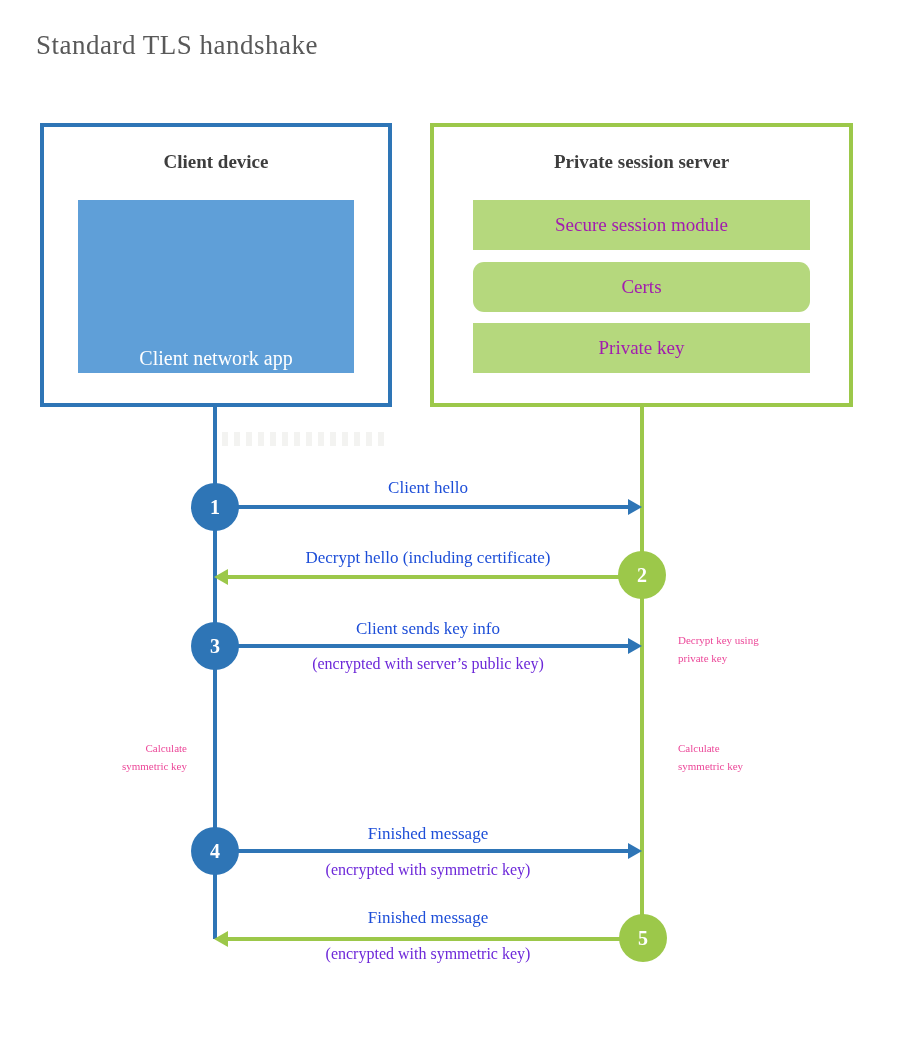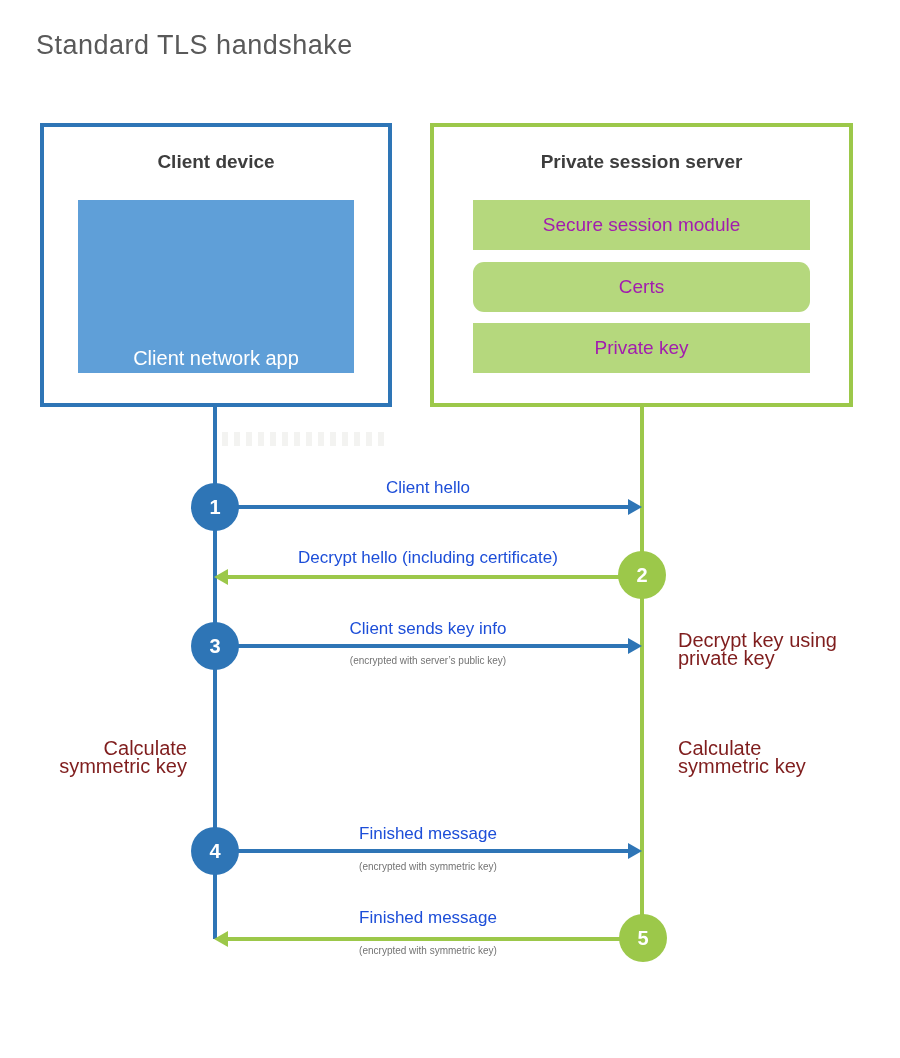--- a/index.html
+++ b/index.html
@@ -1,18 +1,18 @@
 <!DOCTYPE html>
 <html style="--blue: #2e75b6; --blue_light: #5f9fd8; --green: #9cc84a; --green_light: #b5d87d;"><head>
 <meta charset="utf-8">
 <style>
   html,body{margin:0;padding:0;background:#ffffff;}
   .canvas{
     position:relative;width:900px;height:1058px;background:#fff;overflow:hidden;
-    font-family:Liberation Sans, sans-serif;
+    font-family:Liberation Serif, serif;
   }
   .title{
     position:absolute;left:36px;top:30px;margin:0;
     font-size:27px;font-weight:300;color:#595959;letter-spacing:.5px;
   }
   
   .box{position:absolute;top:123px;height:284px;background:#fff;box-sizing:border-box;}
   .box.client{left:40px;width:352px;border:4px solid var(--blue,#2e75b6);}
   .box.server{left:430px;width:423px;border:4px solid var(--green,#9cc84a);}
   .box-title{
@@ -56,27 +56,27 @@
   .a3{left:215px;top:644px;width:415px;}
   .a4{left:215px;top:849px;width:415px;}
   .a5{left:228px;top:937px;width:414px;}
   .head{position:absolute;width:0;height:0;border-top:8px solid transparent;border-bottom:8px solid transparent;}
   .head.right.blue{border-left:14px solid var(--blue,#2e75b6);}
   .head.left.green{border-right:14px solid var(--green,#9cc84a);}
   .h1{left:628px;top:499px;} .h2{left:214px;top:569px;} .h3{left:628px;top:638px;}
   .h4{left:628px;top:843px;} .h5{left:214px;top:931px;}
   
   .msg{position:absolute;left:228px;width:400px;text-align:center;color:#1d4ed8;font-size:17px;}
-  .msg.sub{font-size:10px;color:#737373;}
+  .msg.sub{font-size:16px;color:#6d28d9;}
   .m1{top:478px;} .m2{top:548px;}
   .m3{top:619px;} .m3s{top:655px;}
   .m4{top:824px;} .m4s{top:861px;}
   .m5{top:908px;} .m5s{top:945px;}
   
-  .note{position:absolute;font-size:20px;line-height:18px;color:#7f1d1d;}
+  .note{position:absolute;font-size:11px;line-height:18px;color:#ec4899;}
   .note .ln{display:block;}
   .note.decrypt{left:678px;top:631px;text-align:left;}
   .note.calc-left{left:57px;top:739px;width:130px;text-align:right;}
   .note.calc-right{left:678px;top:739px;text-align:left;}
 </style>
 </head>
 <body>
 
 <div class="canvas">
 

